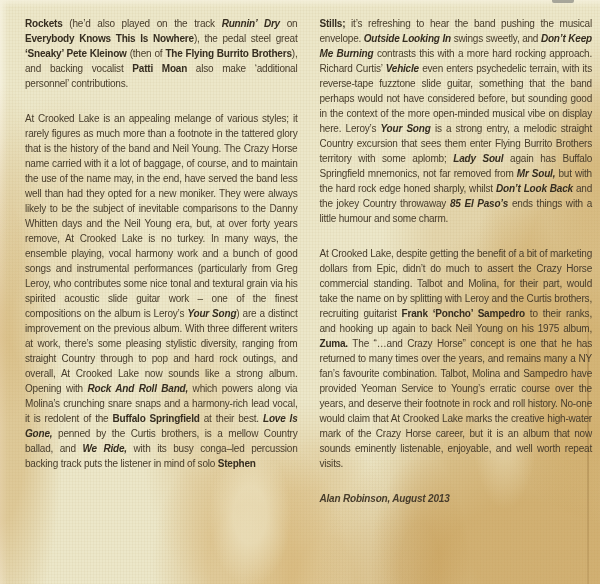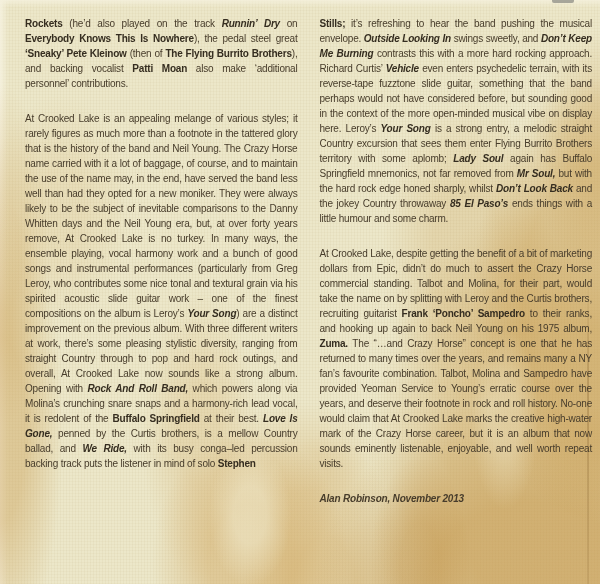--- a/index.html
+++ b/index.html
@@ -105,16 +105,16 @@
       <div>
           <p><span class="b">Rockets</span><span> (he’d also played on the track </span><span class="bi">Runnin’ Dry</span><span> on </span><span class="b">Everybody Knows This Is Nowhere</span><span>), the pedal steel great </span><span class="b">‘Sneaky’ Pete Kleinow</span><span> (then of </span><span class="b">The Flying Burrito Brothers</span><span>), and backing vocalist </span><span class="b">Patti Moan</span><span> also make ‘additional personnel’ contributions.</span></p>
           <p><span>At Crooked Lake is an appealing melange of various styles; it rarely figures as much more than a footnote in the tattered glory that is the history of the band and Neil Young. The Crazy Horse name carried with it a lot of baggage, of course, and to maintain the use of the name may, in the end, have served the band less well than had they opted for a new moniker. They were always likely to be the subject of inevitable comparisons to the Danny Whitten days and the Neil Young era, but, at over forty years remove, At Crooked Lake is no turkey. In many ways, the ensemble playing, vocal harmony work and a bunch of good songs and instrumental performances (particularly from Greg Leroy, who contributes some nice tonal and textural grain via his spirited acoustic slide guitar work – one of the finest compositions on the album is Leroy’s </span><span class="bi">Your Song</span><span>) are a distinct improvement on the previous album. With three different writers at work, there’s some pleasing stylistic diversity, ranging from straight Country through to pop and hard rock outings, and overall, At Crooked Lake now sounds like a strong album. Opening with </span><span class="bi">Rock And Roll Band,</span><span> which powers along via Molina’s crunching snare snaps and a harmony-rich lead vocal, it is redolent of the </span><span class="b">Buffalo Springfield</span><span> at their best. </span><span class="bi">Love Is Gone,</span><span> penned by the Curtis brothers, is a mellow Country ballad, and </span><span class="bi">We Ride,</span><span> with its busy conga–led percussion backing track puts the listener in mind of solo </span><span class="b">Stephen</span></p>
         </div>
     </div>
     <div class="col">
       <div>
           <p><span class="b">Stills;</span><span> it’s refreshing to hear the band pushing the musical envelope. </span><span class="bi">Outside Looking In</span><span> swings sweetly, and </span><span class="bi">Don’t Keep Me Burning</span><span> contrasts this with a more hard rocking approach. Richard Curtis’ </span><span class="bi">Vehicle</span><span> even enters psychedelic terrain, with its reverse-tape fuzztone slide guitar, something that the band perhaps would not have considered before, but sounding good in the context of the more open-minded musical vibe on display here. Leroy’s </span><span class="bi">Your Song</span><span> is a strong entry, a melodic straight Country excursion that sees them enter Flying Burrito Brothers territory with some aplomb; </span><span class="bi">Lady Soul</span><span> again has Buffalo Springfield mnemonics, not far removed from </span><span class="bi">Mr Soul,</span><span> but with the hard rock edge honed sharply, whilst </span><span class="bi">Don’t Look Back</span><span> and the jokey Country throwaway </span><span class="bi">85 El Paso’s</span><span> ends things with a little humour and some charm.</span></p>
           <p><span>At Crooked Lake, despite getting the benefit of a bit of marketing dollars from Epic, didn’t do much to assert the Crazy Horse commercial standing. Talbot and Molina, for their part, would take the name on by splitting with Leroy and the Curtis brothers, recruiting guitarist </span><span class="b">Frank ‘Poncho’ Sampedro</span><span> to their ranks, and hooking up again to back Neil Young on his 1975 album, </span><span class="b">Zuma.</span><span> The “…and Crazy Horse” concept is one that he has returned to many times over the years, and remains many a NY fan’s favourite combination. Talbot, Molina and Sampedro have provided Yeoman Service to Young’s erratic course over the years, and deserve their footnote in rock and roll history. No-one would claim that At Crooked Lake marks the creative high-water mark of the Crazy Horse career, but it is an album that now sounds eminently listenable, enjoyable, and well worth repeat visits.</span></p>
         </div>
-      <p class="signature">Alan Robinson, November 2013</p>
+      <p class="signature">Alan Robinson, August 2013</p>
     </div>
   </div>
 </div>
 
 </body></html>

